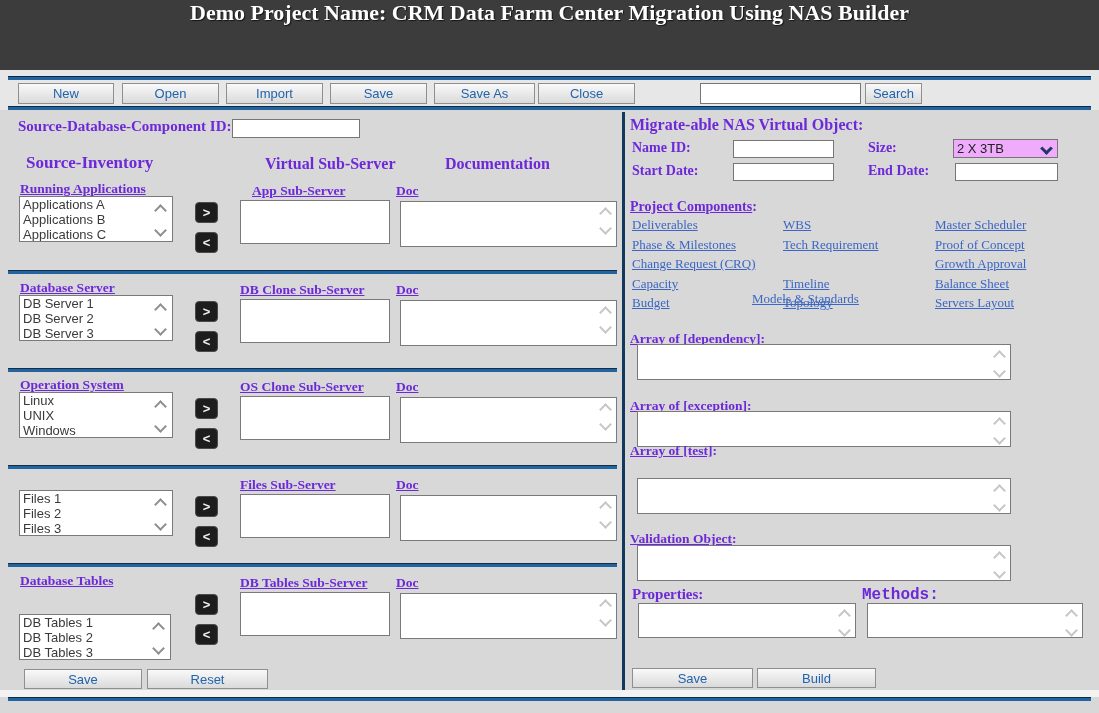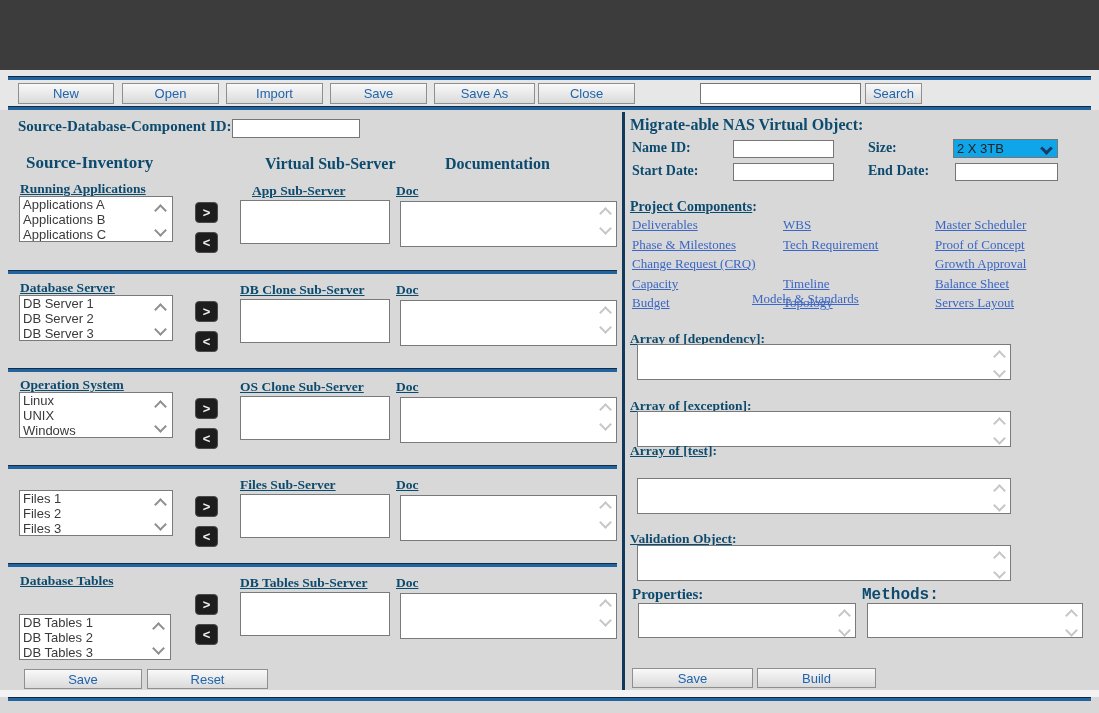--- a/index.html
+++ b/index.html
@@ -12,21 +12,21 @@
   
   .toolbar{position:absolute;left:0;top:70px;width:1099px;height:40px;background:#e7e7e7;}
   .blueline{position:absolute;height:3px;background:#2164a0;border-top:1px solid #12283f;}
   .btn{position:absolute;box-sizing:border-box;border:1px solid #8f8f8f;
        background:linear-gradient(#f9f9f9,#dadada);color:#2164ac;
        font-family:"Liberation Sans",sans-serif;font-size:13px;text-align:center;
        padding:0;cursor:pointer;}
   .txt{position:absolute;box-sizing:border-box;border:1px solid #767676;background:#fff;
        font-family:"Liberation Sans",sans-serif;font-size:13px;padding:1px 3px;}
   
-  .lbl{position:absolute;font-weight:bold;color:#0c4a6e;font-family:"Liberation Serif",serif;white-space:nowrap;}
+  .lbl{position:absolute;font-weight:bold;color:#6d28d9;font-family:"Liberation Serif",serif;white-space:nowrap;}
   .u{text-decoration:underline;}
   
   .listbox{position:absolute;box-sizing:border-box;background:#fff;border:1px solid #7a7a7a;
            font-family:"Liberation Sans",sans-serif;font-size:13px;color:#3a3a3a;overflow:hidden;}
   .option{padding:0 3px;line-height:15px;white-space:nowrap;}
   .chev{position:absolute;width:7px;height:7px;border:solid #8f8f8f;border-width:0 2px 2px 0;}
   .chev.up{transform:rotate(-135deg);}
   .chev.down{transform:rotate(45deg);}
   .listbox .chev.up{right:7px;top:9px;}
   .listbox .chev.down{right:7px;top:29px;}
@@ -40,31 +40,32 @@
   
   .darkbtn{position:absolute;box-sizing:border-box;width:23px;height:21px;background:#1d1d1d;
            border:1px solid #4a4a4a;border-radius:4px;color:#f2f2f2;cursor:pointer;
            font-family:"Liberation Sans",sans-serif;font-size:13px;font-weight:bold;
            text-align:center;line-height:18px;padding:0;}
   .sep{position:absolute;left:8px;width:609px;height:3px;background:#2164a0;border-top:1px solid #142c44;}
   .vdivider{position:absolute;left:622px;top:112px;width:3px;height:578px;background:#12395c;}
   .plink{position:absolute;color:#3b66c4;text-decoration:underline;font-size:13px;cursor:pointer;
          font-family:"Liberation Serif",serif;white-space:nowrap;}
   
-  .selectbox{position:absolute;box-sizing:border-box;background:#0ea5e9;border:1px solid #767676;
+  .selectbox{position:absolute;box-sizing:border-box;background:#f0abfc;border:1px solid #767676;
              font-family:"Liberation Sans",sans-serif;font-size:13px;color:#222;
              padding:1px 3px;cursor:pointer;}
   .selectbox .sel-chev{position:absolute;right:6px;top:4px;width:6px;height:6px;
              border:solid #1f3864;border-width:0 3px 3px 0;transform:rotate(45deg);}
   .bottom-white{position:absolute;left:0;top:690px;width:1099px;height:7px;background:#f3f3f3;}
 </style>
 </head>
 <body>
 
 <div class="app-header">
+  <div class="app-title">Demo Project Name: CRM Data Farm Center Migration Using NAS Builder</div>
 </div>
 
 <div class="toolbar">
   <div class="blueline" style="left:8px;top:6px;width:1083px;"></div>
   <button class="btn" style="left:18px;top:13px;width:96px;height:21px;">New</button>
   <button class="btn" style="left:122px;top:13px;width:97px;height:21px;">Open</button>
   <button class="btn" style="left:226px;top:13px;width:97px;height:21px;">Import</button>
   <button class="btn" style="left:330px;top:13px;width:97px;height:21px;">Save</button>
   <button class="btn" style="left:434px;top:13px;width:101px;height:21px;">Save As</button>
   <button class="btn" style="left:538px;top:13px;width:97px;height:21px;">Close</button>

